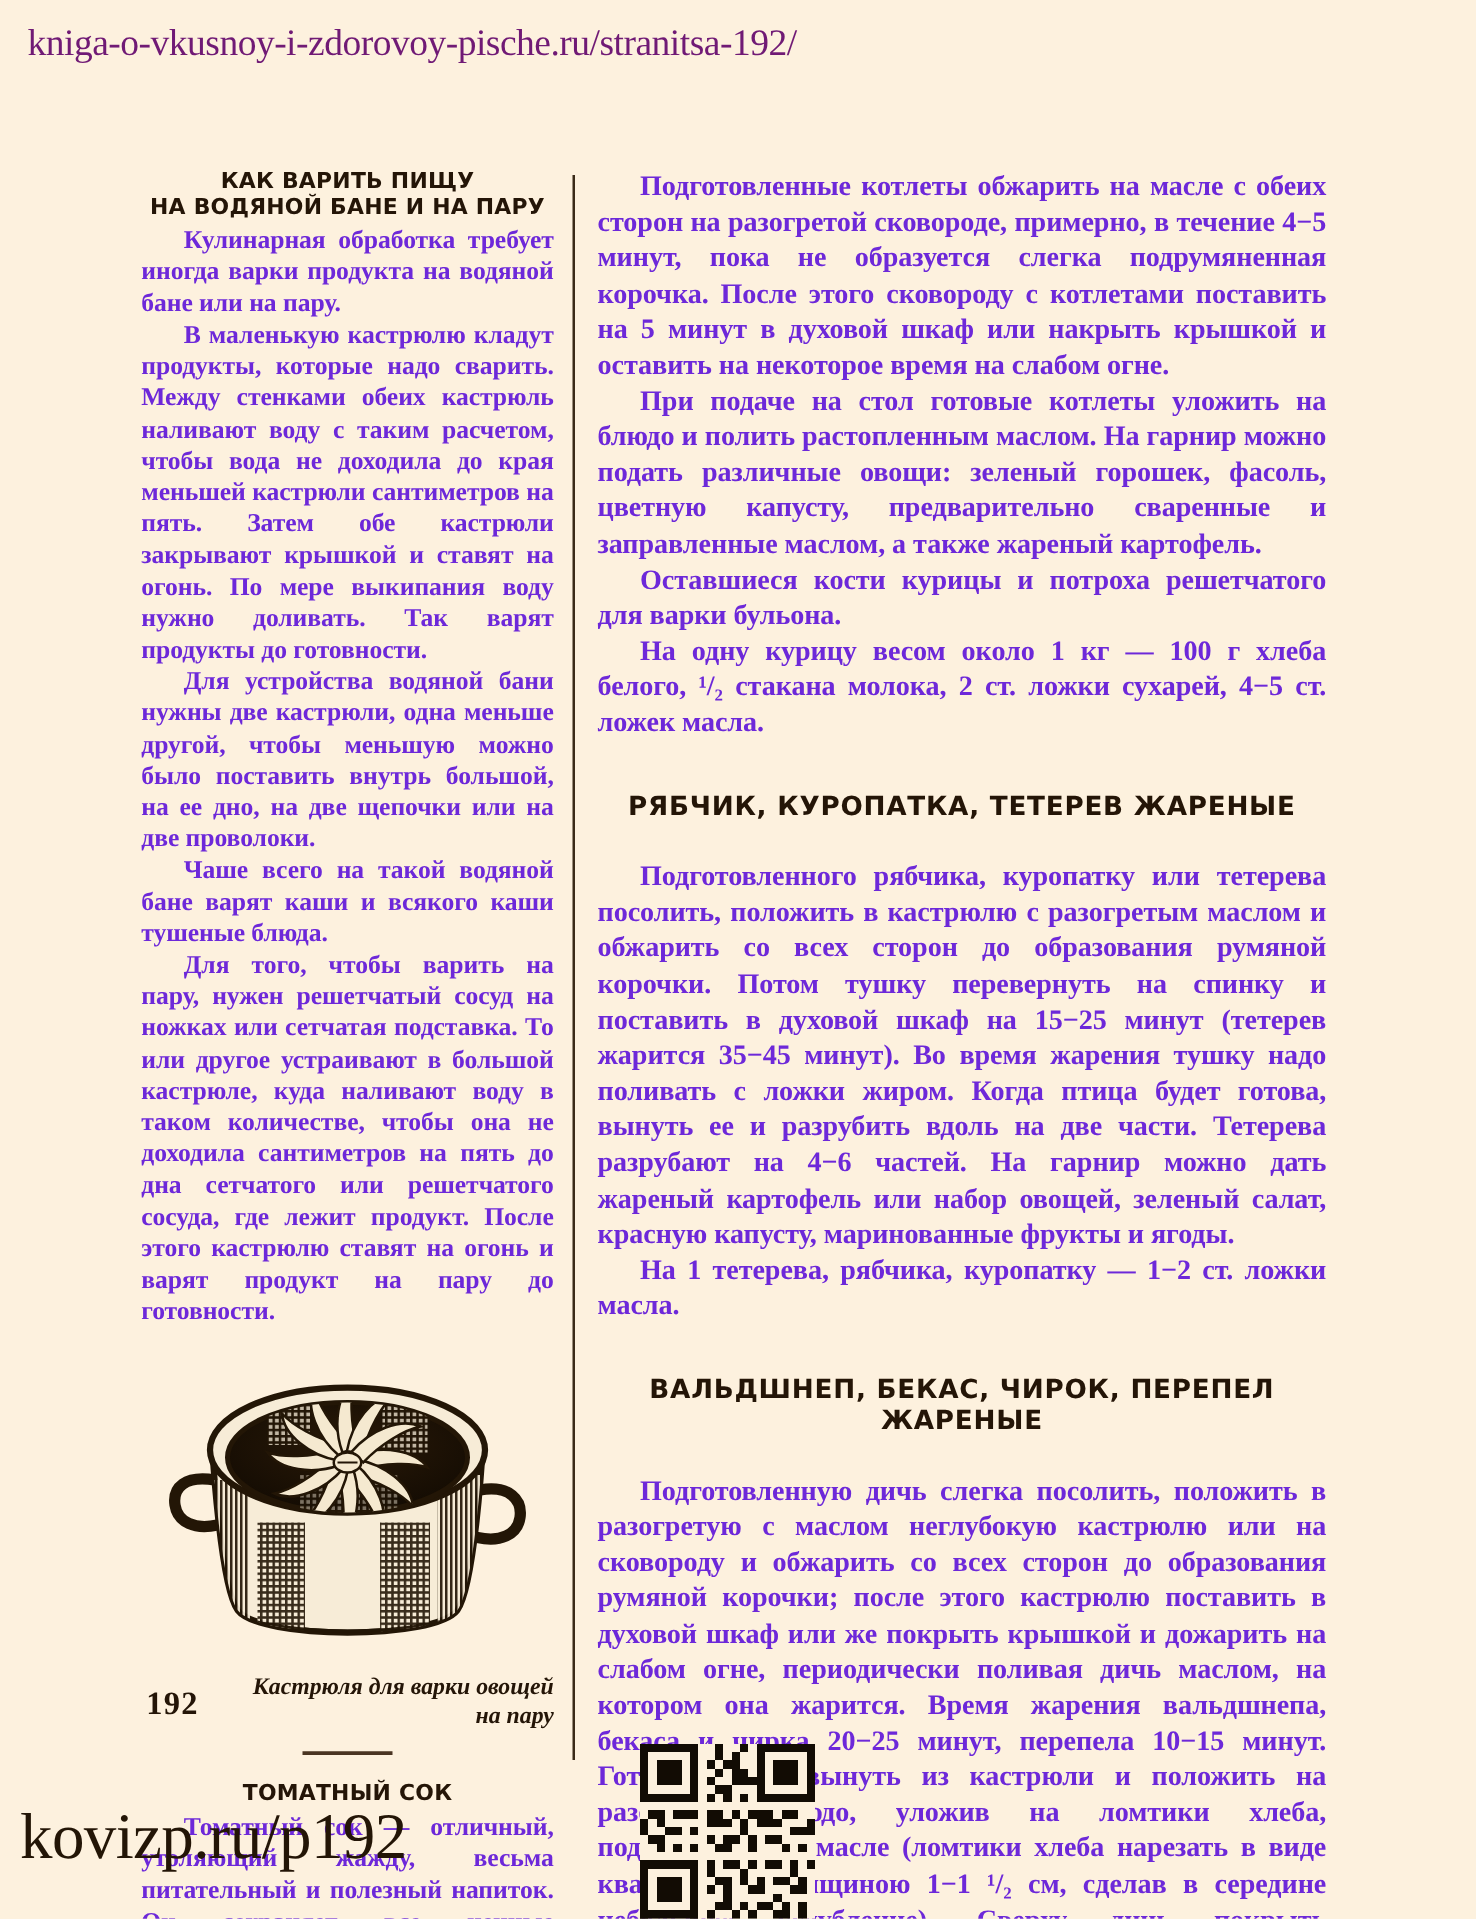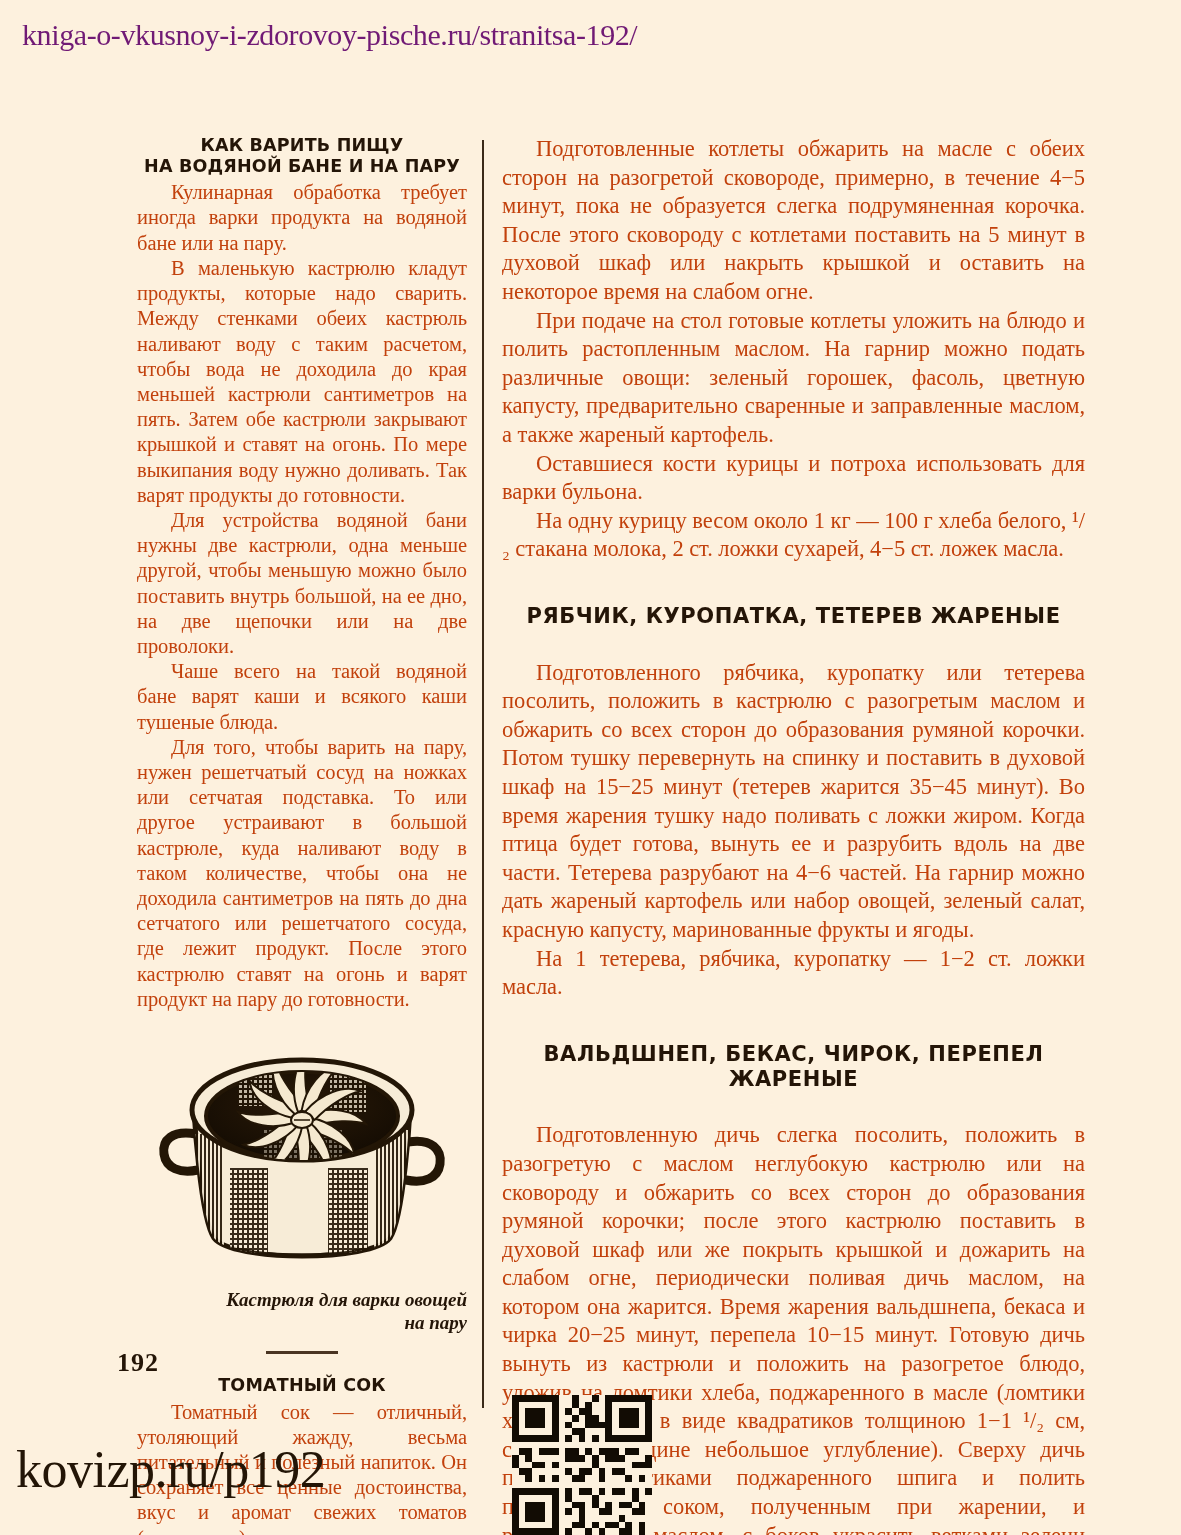--- a/index.html
+++ b/index.html
@@ -34,21 +34,20 @@
     white-space: nowrap;
   }
 
   
   .columns {
     position: absolute;
     left: 0;
     top: 135px;
     width: 1015px;
     height: 1275px;
-    margin-left: 24px;
   }
   .col-left {
     position: absolute;
     left: 113px;
     top: 0;
     width: 330px;
   }
   .col-right {
     position: absolute;
     left: 478px;
@@ -78,21 +77,22 @@
   }
   .col-right h2.section-head {
     font-size: 21px;
     letter-spacing: 0.6px;
   }
 
   p.body {
     margin: 0;
     text-indent: 34px;
     text-align: justify;
-    color: #c2410c;
+    color: #6d28d9;
+    font-weight: bold;
   }
   .col-left p.body {
     font-size: 20.5px;
     line-height: 25.2px;
     letter-spacing: -0.05px;
   }
   .col-right p.body {
     font-size: 22.5px;
     line-height: 28.6px;
     letter-spacing: -0.05px;
@@ -278,21 +278,21 @@
       <h2 class="section-head">ТОМАТНЫЙ СОК</h2>
 
       <p class="body">Томатный сок — отличный, утоляющий жажду, весьма питательный и полезный напиток. Он сохраняет все ценные достоинства, вкус и аромат свежих томатов (помидоров).</p>
 
     </div>
 
     <div class="col-right">
 
       <p class="body">Подготовленные котлеты обжарить на масле с обеих сторон на разогретой сковороде, примерно, в течение 4−5 минут, пока не образуется слегка подрумяненная корочка. После этого сковороду с котлетами поставить на 5 минут в духовой шкаф или накрыть крышкой и оставить на некоторое время на слабом огне.</p>
       <p class="body">При подаче на стол готовые котлеты уложить на блюдо и полить растопленным маслом. На гарнир можно подать различные овощи: зеленый горошек, фасоль, цветную капусту, предварительно сваренные и заправленные маслом, а также жареный картофель.</p>
-      <p class="body">Оставшиеся кости курицы и потроха использовать для варки бульона.</p>
+      <p class="body">Оставшиеся кости курицы и потроха решетчатого для варки бульона.</p>
       <p class="body">На одну курицу весом около 1 кг — 100 г хлеба белого, ¹/₂ стакана молока, 2 ст. ложки сухарей, 4−5 ст. ложек масла.</p>
 
       <div class="spacer-lg"></div>
       <h2 class="section-head">РЯБЧИК, КУРОПАТКА, ТЕТЕРЕВ ЖАРЕНЫЕ</h2>
       <div class="spacer-md"></div>
 
       <p class="body">Подготовленного рябчика, куропатку или тетерева посолить, положить в кастрюлю с разогретым маслом и обжарить со всех сторон до образования румяной корочки. Потом тушку перевернуть на спинку и поставить в духовой шкаф на 15−25 минут (тетерев жарится 35−45 минут). Во время жарения тушку надо поливать с ложки жиром. Когда птица будет готова, вынуть ее и разрубить вдоль на две части. Тетерева разрубают на 4−6 частей. На гарнир можно дать жареный картофель или набор овощей, зеленый салат, красную капусту, маринованные фрукты и ягоды.</p>
       <p class="body">На 1 тетерева, рябчика, куропатку — 1−2 ст. ложки масла.</p>
 
       <div class="spacer-lg"></div>

